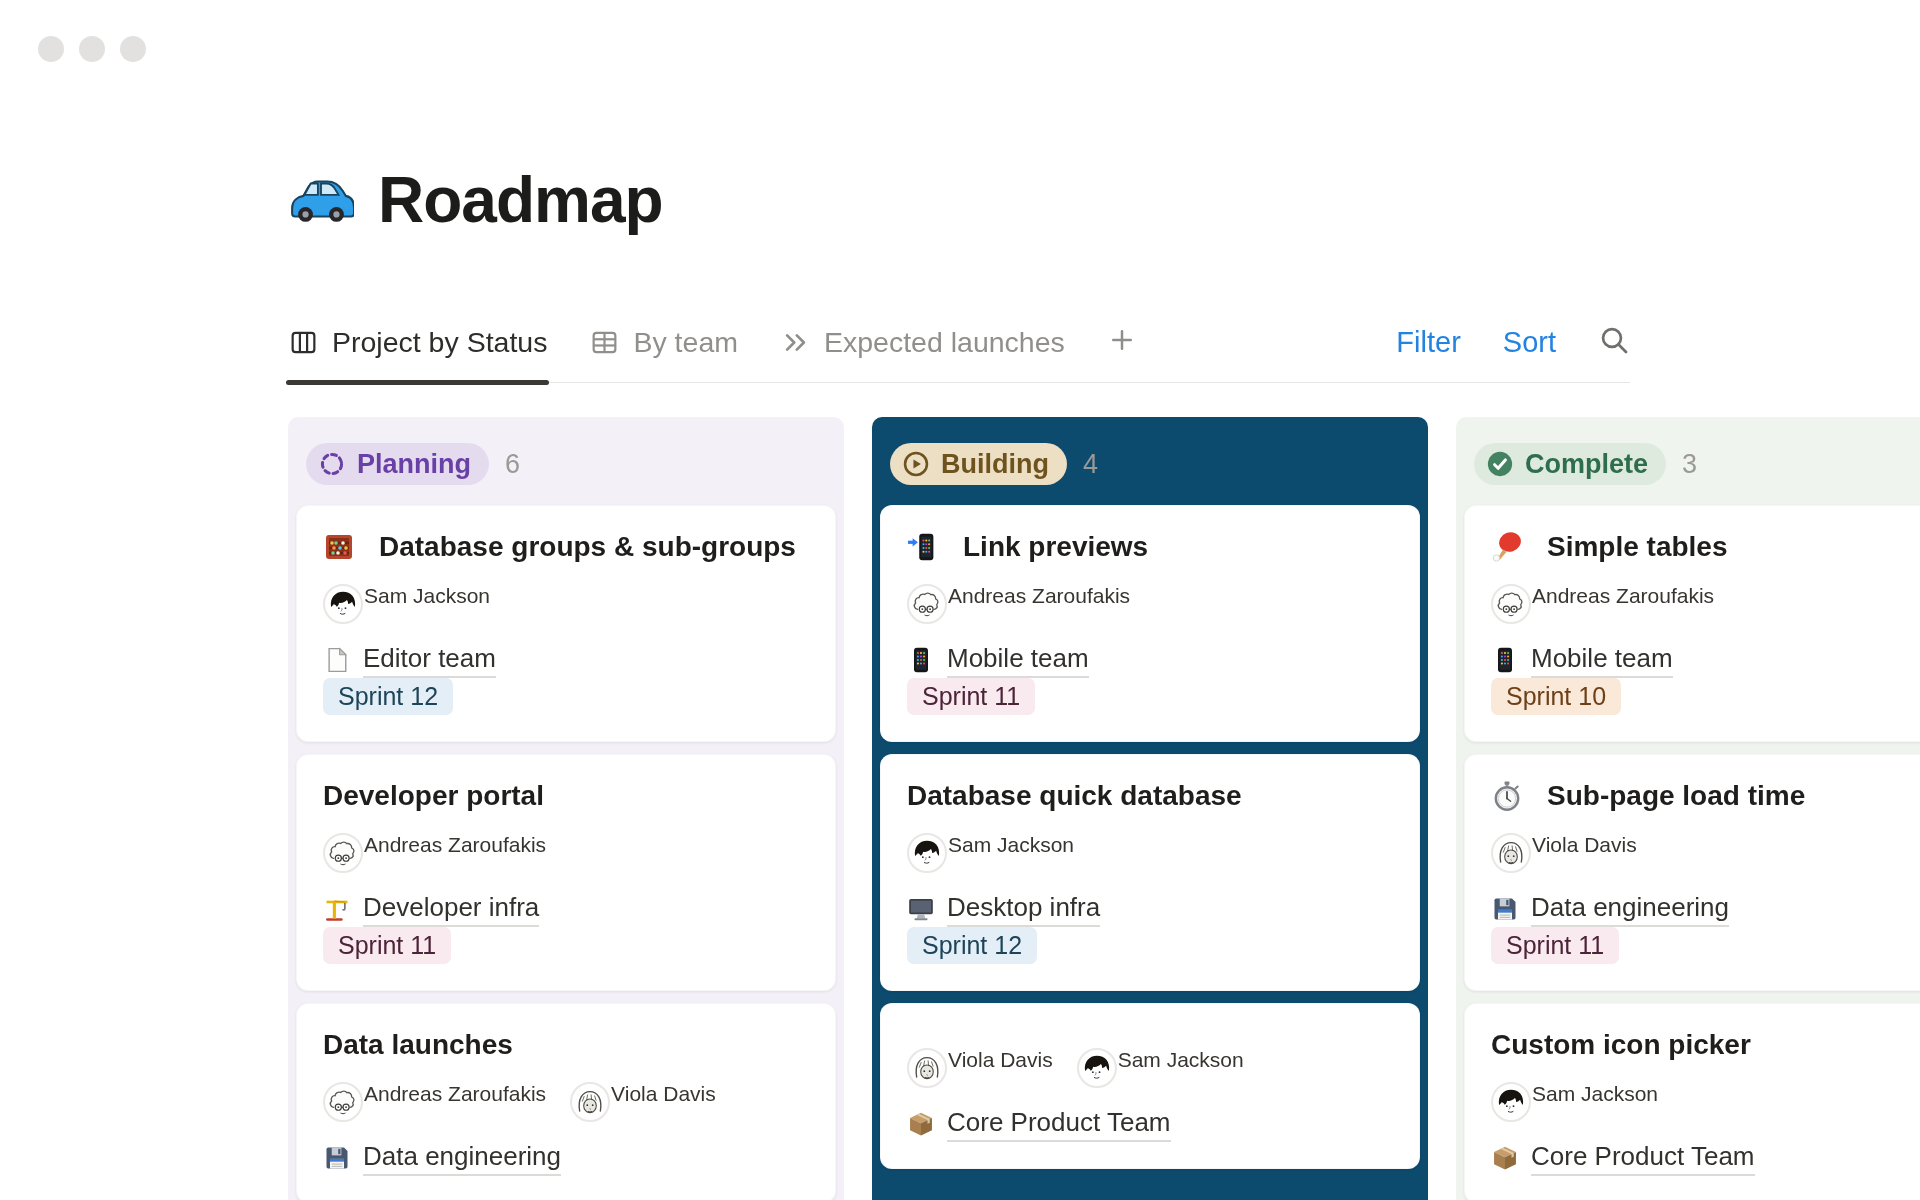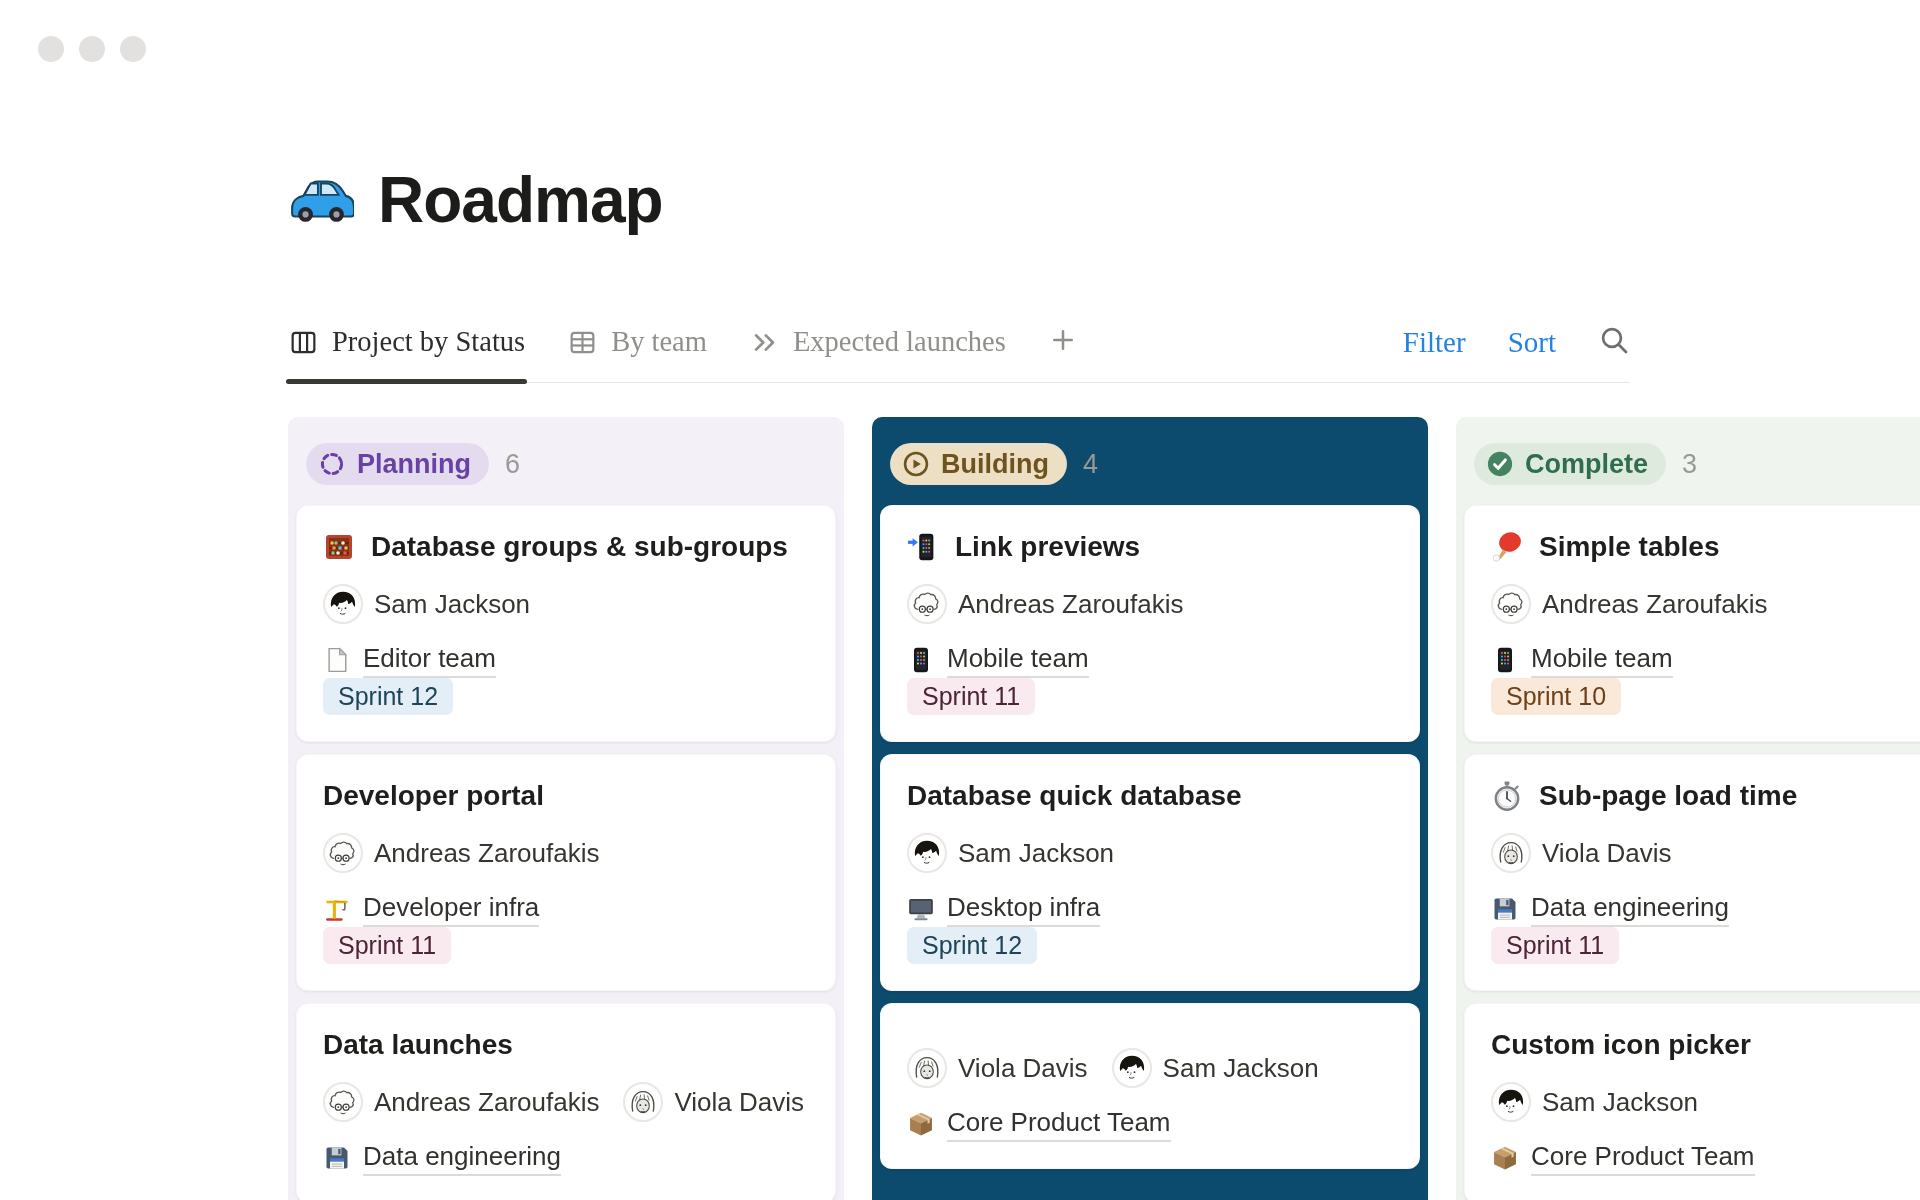--- a/index.html
+++ b/index.html
@@ -18,21 +18,21 @@
 
   
   .page{padding-left:288px;}
   .page-header{display:flex;align-items:center;gap:24px;margin-top:168px;}
   .page-icon{width:66px;height:52px;}
   .page-title{margin:0;font-size:64px;line-height:64px;font-weight:700;letter-spacing:-1px;color:#1c1c1a;}
 
   
   .view-tabs{
     margin-top:92px;width:1342px;display:flex;justify-content:space-between;align-items:center;
-    padding-bottom:22px;border-bottom:1.5px solid #e8e7e5;position:relative;font-family:Liberation Serif, serif;
+    padding-bottom:22px;border-bottom:1.5px solid #e8e7e5;position:relative;
   }
   .tabs-left{display:flex;align-items:center;gap:42px;}
   .tab{display:flex;align-items:center;gap:13px;font-size:28.5px;color:#908f8b;position:relative;}
   .tab .icon{width:31px;height:31px;}
   .tab.active{color:#2d2d2b;font-weight:500;}
   .tab.active::after{content:"";position:absolute;left:-2px;right:-2px;bottom:-26px;height:5px;border-radius:3px;background:#3a3935;}
   .add-view .icon{width:30px;height:30px;color:#8f8e8a;}
   .tabs-right{display:flex;align-items:center;gap:42px;}
   .link-btn{font-size:29px;color:var(--accent,#2383e2);}
   .search-btn .icon{width:32px;height:32px;color:#716f6b;}
@@ -42,24 +42,24 @@
   .column{width:556px;flex:none;border-radius:10px;padding:8px;box-sizing:border-box;overflow:hidden;}
   .col-head{display:flex;align-items:center;gap:16px;padding:18px 10px 20px;}
   .pill{display:inline-flex;align-items:center;gap:11px;padding:7px 18px 7px 12px;border-radius:999px;font-size:27px;font-weight:600;line-height:28px;}
   .pill .icon{width:28px;height:28px;}
   .col-count{font-size:27px;color:#9a9996;}
   .cards{display:flex;flex-direction:column;gap:12px;}
   .card{
     background:#fff;border-radius:12px;padding:24px 26px 26px;
     box-shadow:0 1px 3px rgba(15,15,15,.08);border:1px solid rgba(15,15,15,.04);
   }
-  .card-title{display:flex;align-items:center;gap:16px;font-size:28px;line-height:34px;font-weight:700;color:#1f1e1d;white-space:nowrap;}
+  .card-title{display:flex;align-items:center;gap:24px;font-size:28px;line-height:34px;font-weight:700;color:#1f1e1d;white-space:nowrap;}
   .card-title .icon{width:32px;height:32px;}
   .person-row{display:flex;align-items:center;gap:24px;margin-top:20px;white-space:nowrap;}
-  .person{display:inline-flex;align-items:center;gap:11px;font-size:26px;color:#37352f;}
+  .person{display:inline-flex;gap:1px;font-size:21px;color:#37352f;}
   .avatar{width:40px;height:40px;border-radius:50%;border:2px solid #e9e7e4;box-sizing:border-box;background:#fff;overflow:hidden;flex:none;}
   .avatar svg{width:100%;height:100%;display:block;}
   .team-row{display:flex;align-items:center;gap:12px;margin-top:18px;font-size:26px;line-height:32px;}
   .team-row .icon{width:28px;height:28px;}
   .team-label{color:#32312e;font-weight:500;border-bottom:2.5px solid #dcdbd8;padding-bottom:2px;}
   .sprint{display:inline-block;font-size:25px;line-height:25px;padding:6px 15px;border-radius:7px;}
 </style>
 </head>
 <body>
 

